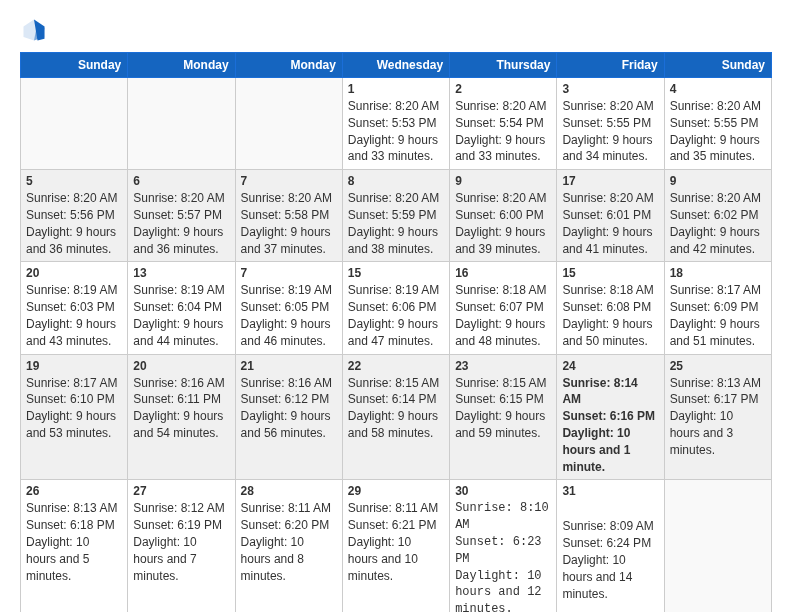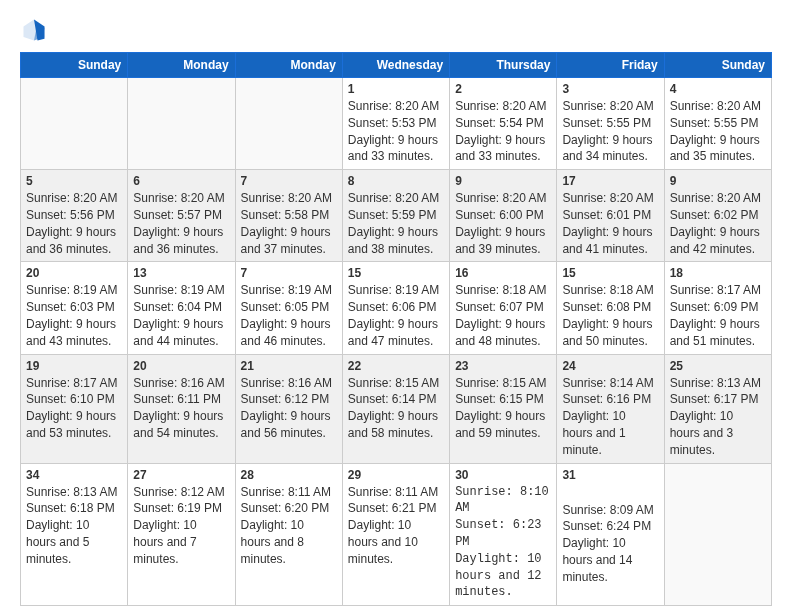--- a/index.html
+++ b/index.html
@@ -276,34 +276,34 @@
 Daylight: 9 hours and 58 minutes.</div>
           </td>
           <td>
             <span class="day-number">23</span>
             <div class="day-info" style="white-space: pre-line;">Sunrise: 8:15 AM
 Sunset: 6:15 PM
 Daylight: 9 hours and 59 minutes.</div>
           </td>
           <td>
             <span class="day-number">24</span>
-            <div class="day-info" style="white-space: pre-line;">Sunrise: 8:14 AM
+            <div class="day-info" style="white-space: pre-line; font-weight: bold;">Sunrise: 8:14 AM
 Sunset: 6:16 PM
 Daylight: 10 hours and 1 minute.</div>
           </td>
           <td>
             <span class="day-number">25</span>
             <div class="day-info" style="white-space: pre-line;">Sunrise: 8:13 AM
 Sunset: 6:17 PM
 Daylight: 10 hours and 3 minutes.</div>
           </td>
         </tr>
         <tr>
           <td>
-            <span class="day-number">34</span>
+            <span class="day-number">26</span>
             <div class="day-info" style="white-space: pre-line;">Sunrise: 8:13 AM
 Sunset: 6:18 PM
 Daylight: 10 hours and 5 minutes.</div>
           </td>
           <td>
             <span class="day-number">27</span>
             <div class="day-info" style="white-space: pre-line;">Sunrise: 8:12 AM
 Sunset: 6:19 PM
 Daylight: 10 hours and 7 minutes.</div>
           </td>

